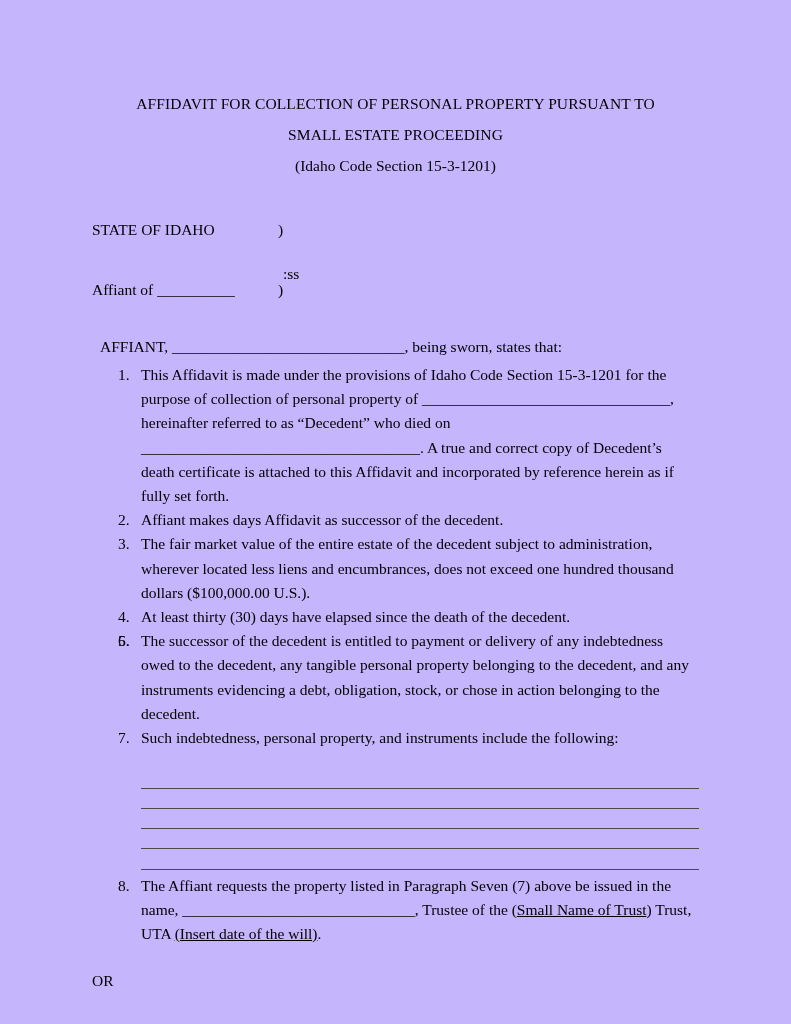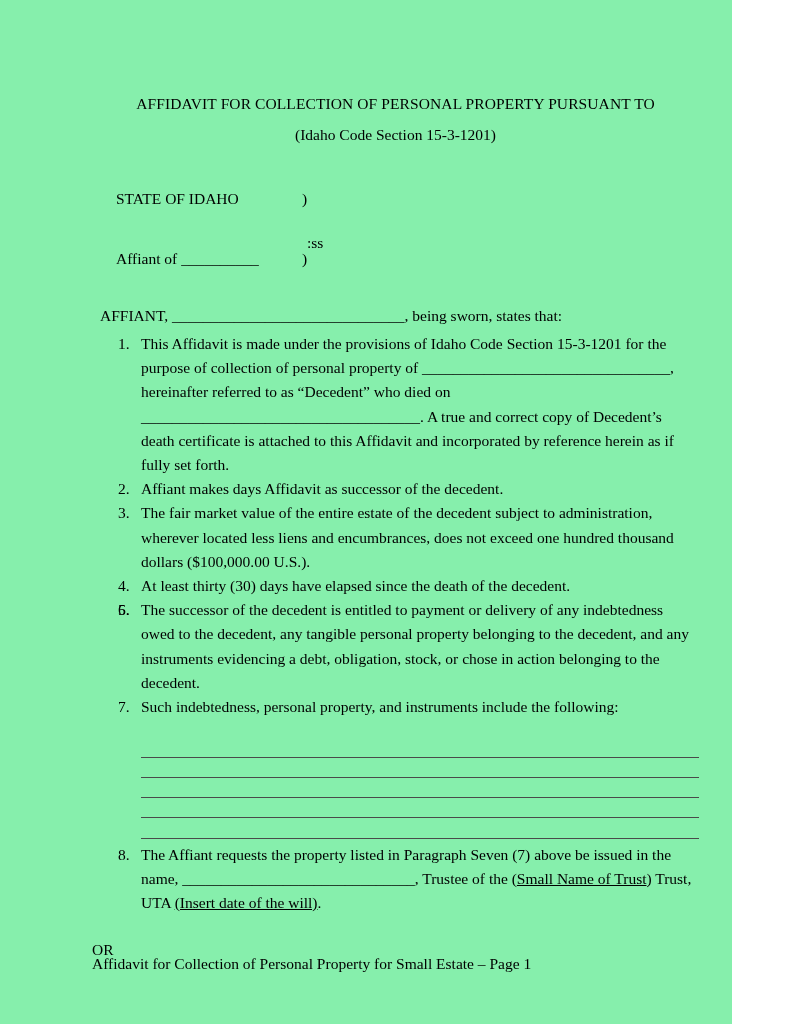--- a/index.html
+++ b/index.html
@@ -6,23 +6,23 @@
     margin: 0;
     padding: 0;
     background: #ffffff;
   }
   body {
     font-family: "Liberation Serif", "DejaVu Serif", serif;
     color: #000000;
   }
   .page {
     position: relative;
-    width: 732px;
+    width: 791px;
     height: 1024px;
-    background: #86efac;
+    background: #c4b5fd;
     overflow: hidden;
     box-sizing: border-box;
   }
   .doc {
     position: absolute;
     left: 92px;
     top: 0;
     width: 607px;
   }
 
@@ -39,21 +39,20 @@
 
   
   .venue {
     margin-top: 34px;
     font-size: 15.5px;
     line-height: 30px;
   }
   .venue-row {
     position: relative;
     height: 30px;
-    margin-left: 24px;
   }
   .venue-label {
     position: absolute;
     left: 0;
     top: 0;
     white-space: pre;
   }
   .venue-paren {
     position: absolute;
     left: 186px;
@@ -127,20 +126,21 @@
   }
 </style>
 </head>
 <body>
 
 <div class="page">
   <div class="doc">
 
     <div class="title-block">
       <div class="title-line-1">AFFIDAVIT FOR COLLECTION OF PERSONAL PROPERTY PURSUANT TO</div>
+      <div class="title-line-2">SMALL ESTATE PROCEEDING</div>
       <div class="title-line-3">(Idaho Code Section 15-3-1201)</div>
     </div>
 
     <div class="venue">
       <div class="venue-row">
         <span class="venue-label">STATE OF IDAHO</span>
         <span class="venue-paren">)</span>
       </div>
       <div class="venue-row">
         <span class="venue-ss">:ss</span>
@@ -195,14 +195,13 @@
       <li>
         <span class="num">8.</span>
         <span><span>The Affiant requests the property listed in Paragraph Seven (7) above be issued in the name, ______________________________, Trustee of the (</span><u>Small Name of Trust</u><span>) Trust, UTA </span><u>(Insert date of the will)</u><span>.</span></span>
       </li>
     </ol>
 
     <div class="or-line">OR</div>
 
   </div>
 
-  <div class="footer">Affidavit for Collection of Personal Property for Small Estate – Page 1</div>
 </div>
 
 </body></html>

